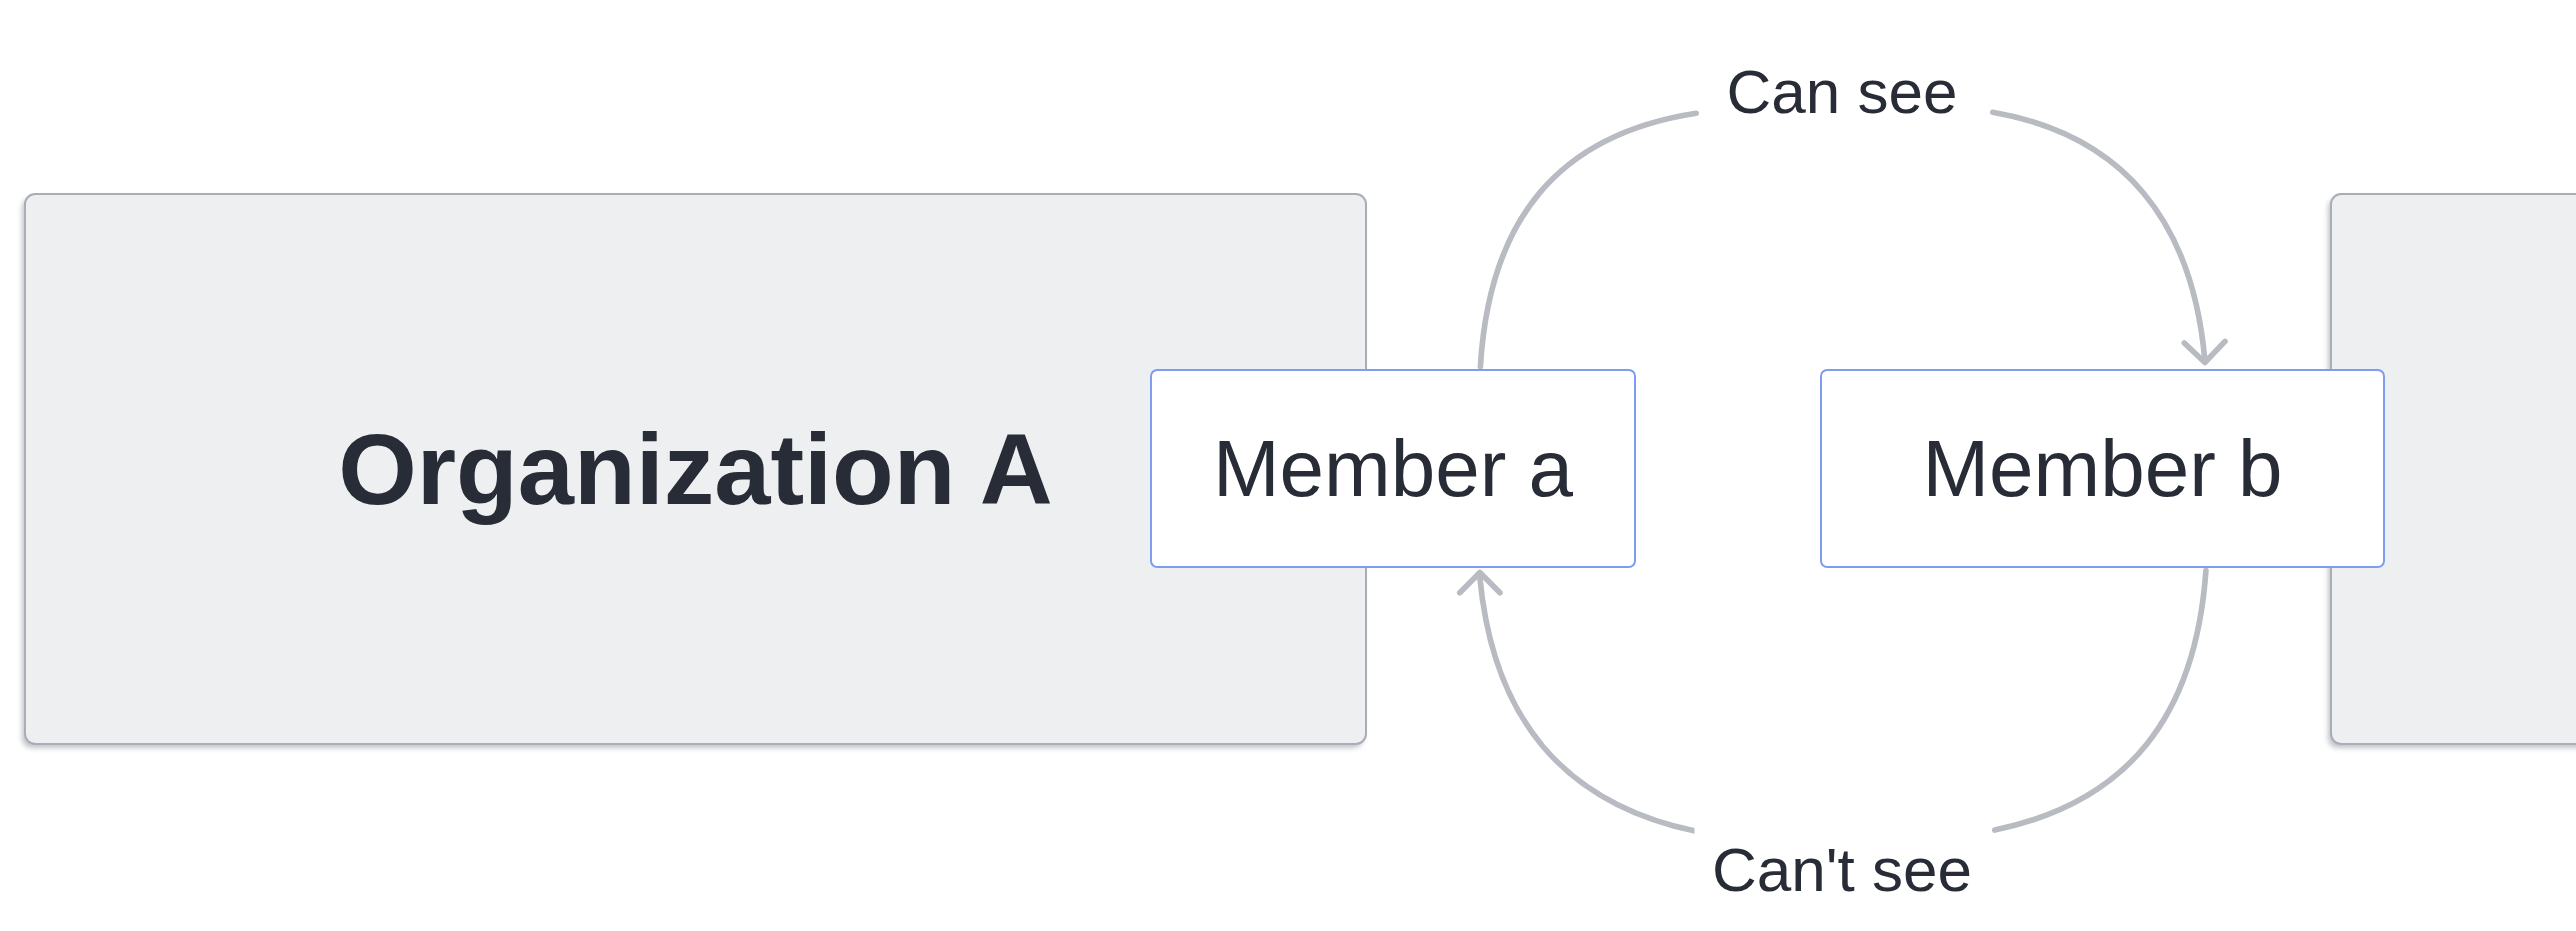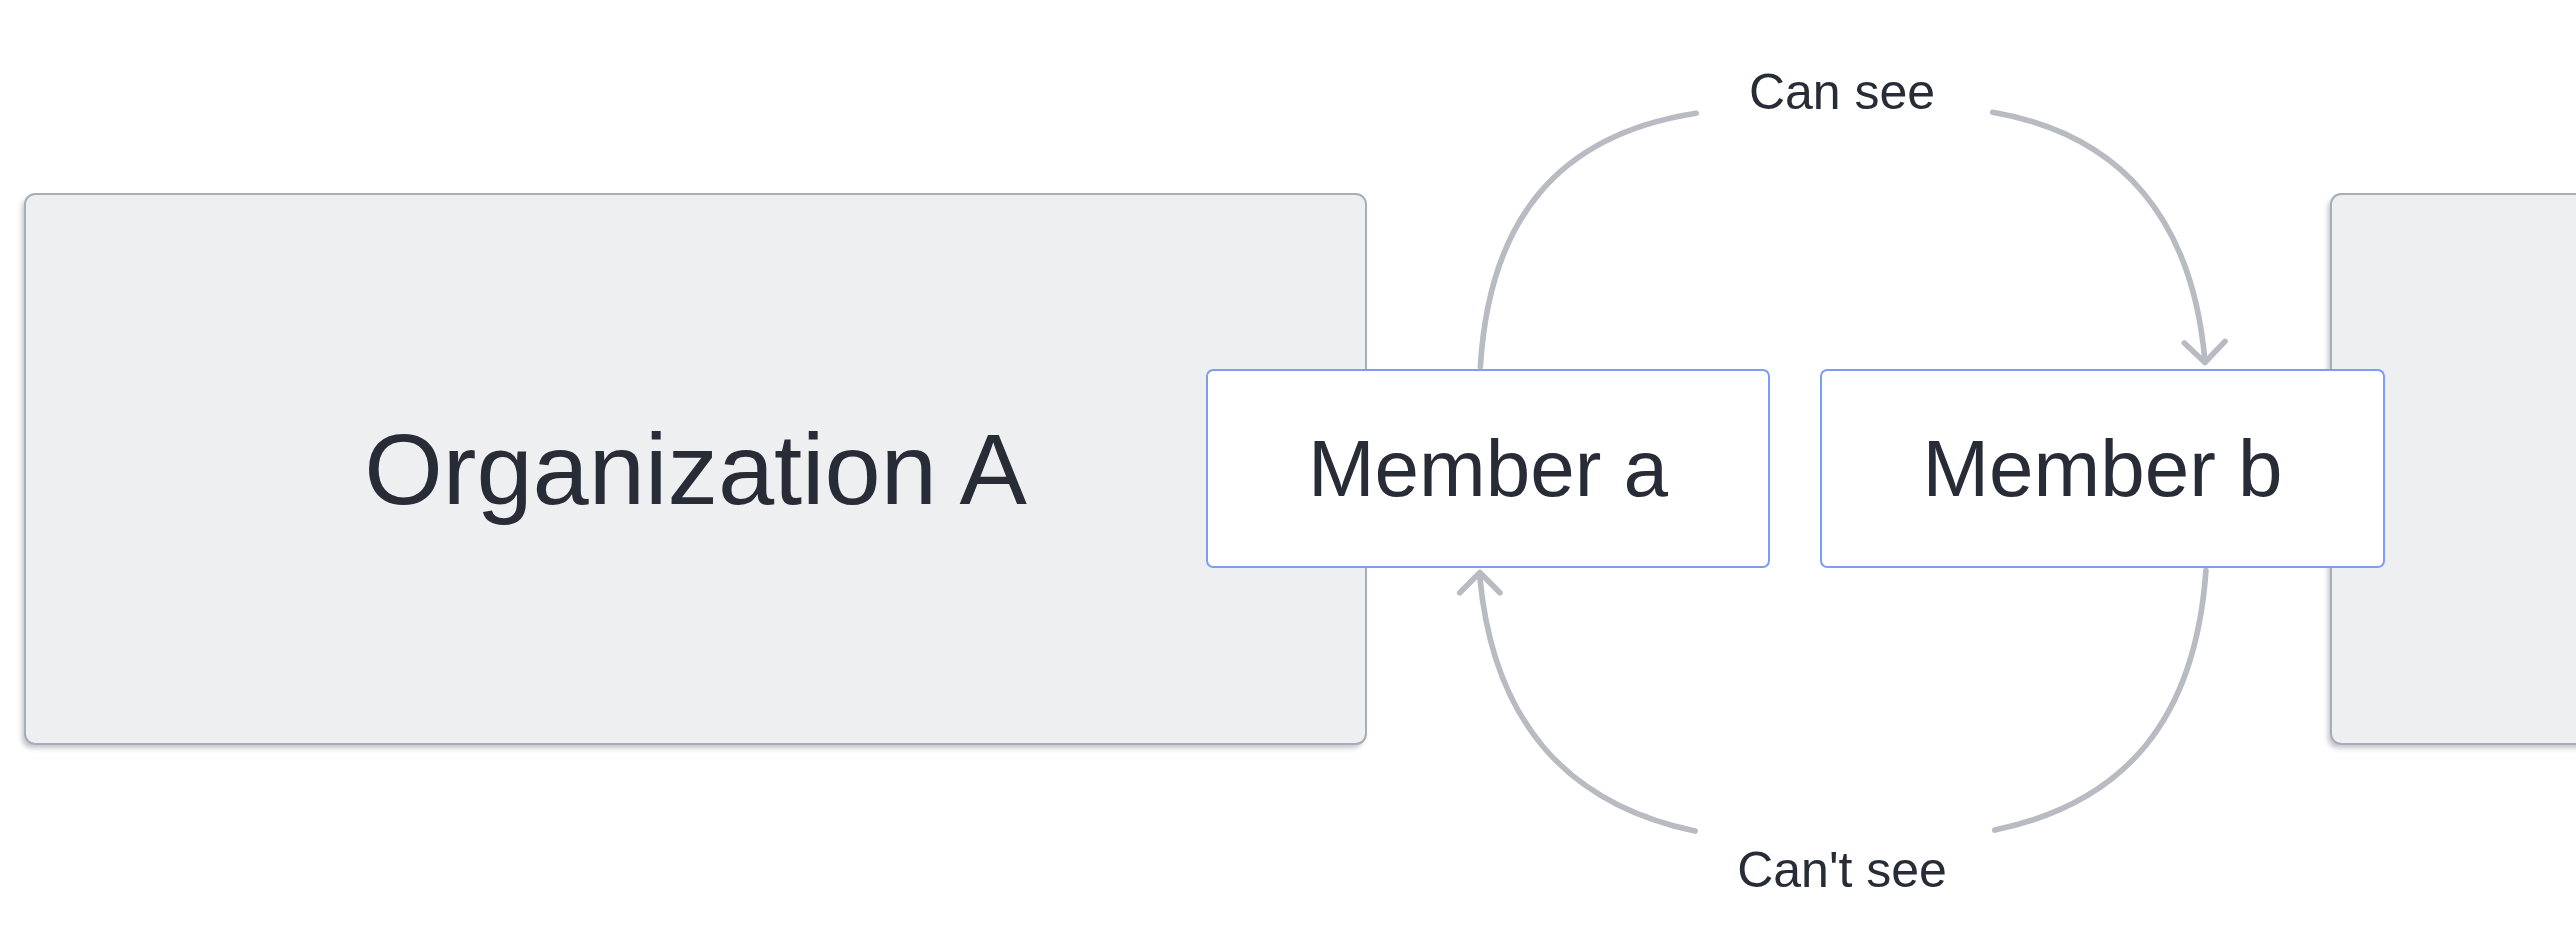--- a/index.html
+++ b/index.html
@@ -28,50 +28,51 @@
     border-radius:11.3px;
     box-shadow:-3.1px 4.1px 5.2px -1.5px rgba(118,124,138,0.45);
     display:flex;align-items:center;justify-content:center;
     z-index:1;
   }
   .org-box.a{left:24px;width:1343px;}
   .org-box.b{left:2330px;width:1337px;}
   .org-label{
     font-size:101px;line-height:1;white-space:nowrap;
     color:var(--text-color);
+    font-weight:bold;
   }
 
   
   svg.arrows{position:absolute;left:0;top:0;width:3693px;height:931px;z-index:2;}
   .arc{fill:none;stroke:var(--arrow-color);stroke-width:11px;stroke-linecap:round;}
   .arrow-head{fill:none;stroke:var(--arrow-color);stroke-width:11px;stroke-linecap:round;stroke-linejoin:round;}
 
   
   .member-box{
     position:absolute;top:369px;height:199px;
     background:var(--member-fill);
     border:2.1px solid var(--member-border);
     border-radius:7.2px;
     display:flex;align-items:center;justify-content:center;
     z-index:3;
   }
-  .member-box.a{left:1206px;width:564px;text-align:right;}
+  .member-box.a{left:1150px;width:486px;text-align:right;}
   .member-box.b{left:1820px;width:565px;}
   .member-label{
     font-size:80px;line-height:1;white-space:nowrap;
     color:var(--text-color);
   }
 
   
   .arrow-label{
     position:absolute;left:1842px;transform:translateX(-50%);
     height:93px;padding:0 17.5px;
     background:var(--canvas-bg);
     display:flex;align-items:center;justify-content:center;
-    font-size:50px;line-height:1;white-space:nowrap;
+    font-size:62px;line-height:1;white-space:nowrap;
     color:var(--text-color);
     z-index:4;
   }
   .arrow-label.top{top:45px;}
   .arrow-label.bottom{top:823px;}
 </style>
 </head>
 <body>
 
 <div class="canvas">

